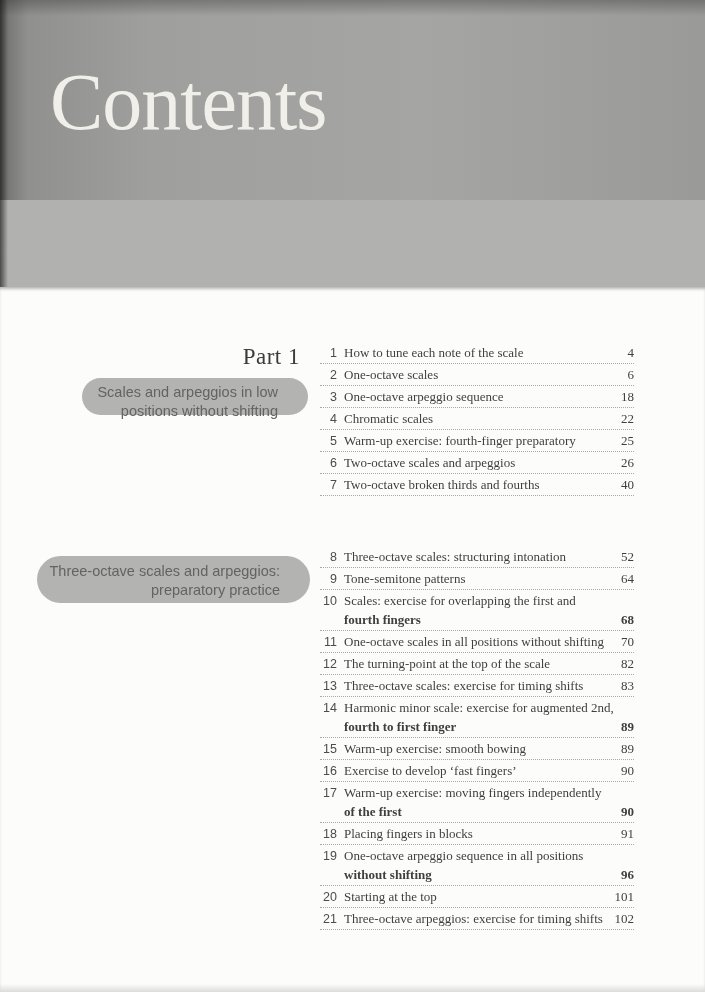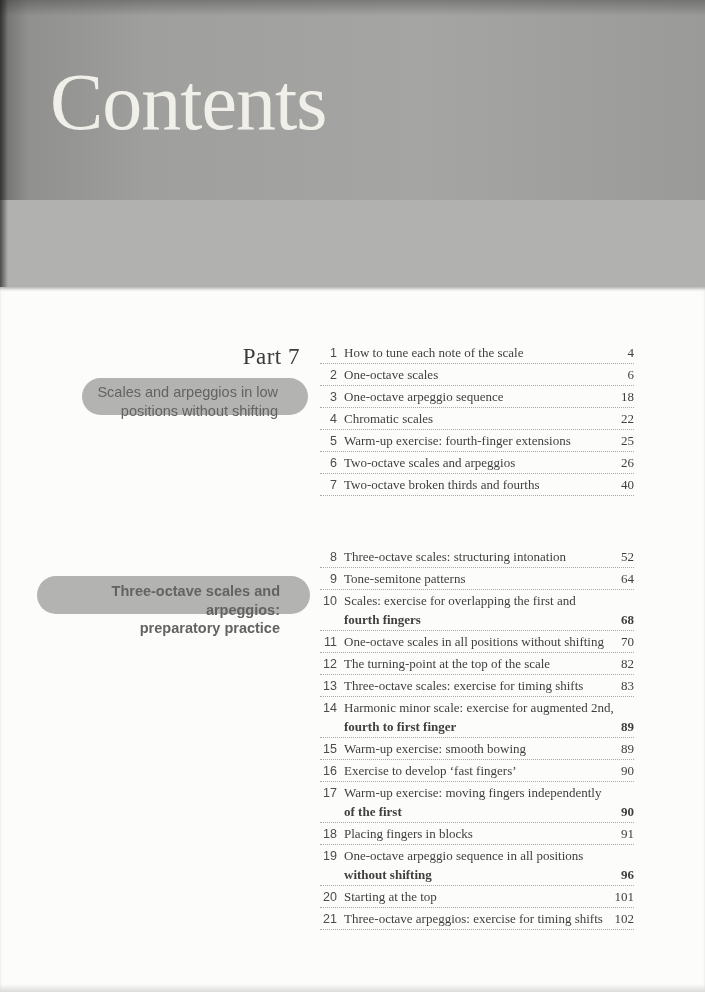--- a/index.html
+++ b/index.html
@@ -53,21 +53,21 @@
     font-size:23px;color:#3c3c3a;letter-spacing:.5px;line-height:26px;
   }
   .part-head-1{top:344px;}
   .part-head-2{top:548px;}
   .pill{
     position:absolute;background:#b3b3b1;text-align:right;box-sizing:border-box;
     font-family:"Liberation Sans",sans-serif;color:#636361;
     font-size:14.5px;line-height:18.5px;
   }
   .pill-1{left:82px;top:378px;width:226px;height:37px;border-radius:23px;padding:5px 30px 0 0;}
-  .pill-2{left:37px;top:576px;width:273px;height:38px;border-radius:24px;padding:6px 30px 0 0;font-weight:bold;}
+  .pill-2{left:37px;top:556px;width:273px;height:47px;border-radius:24px;padding:6px 30px 0 0;}
   
   .toc-list{
     position:absolute;left:320px;width:314px;
     font-size:13px;color:#403f3c;
   }
   .toc-list-1{top:346px;}
   .toc-list-2{top:550px;}
   .toc-row{border-bottom:1px dotted #a9a9a5;padding-bottom:3px;margin-bottom:4px;}
   .toc-line{display:flex;line-height:14px;}
   .toc-line + .toc-line{margin-top:5px;font-weight:bold;}
@@ -97,21 +97,21 @@
         <span class="front-label"><span>How to use </span><span class="it">Scales</span></span>
         <span class="front-page">vii</span>
       </div>
     </div>
   </div>
 
   <div class="spine-shadow"></div>
 
   <div class="page"></div>
 
-  <div class="part-head part-head-1">Part 7</div>
+  <div class="part-head part-head-1">Part 1</div>
   <div class="pill pill-1">
     <div>Scales and arpeggios in low</div>
     <div>positions without shifting</div>
   </div>
   <div class="toc-list toc-list-1">
       <div class="toc-row">
         <div class="toc-line">
           <span class="toc-num">1</span>
           <span class="toc-title">How to tune each note of the scale</span>
           <span class="toc-page">4</span>
@@ -134,21 +134,21 @@
       <div class="toc-row">
         <div class="toc-line">
           <span class="toc-num">4</span>
           <span class="toc-title">Chromatic scales</span>
           <span class="toc-page">22</span>
         </div>
       </div>
       <div class="toc-row">
         <div class="toc-line">
           <span class="toc-num">5</span>
-          <span class="toc-title">Warm-up exercise: fourth-finger extensions</span>
+          <span class="toc-title">Warm-up exercise: fourth-finger preparatory</span>
           <span class="toc-page">25</span>
         </div>
       </div>
       <div class="toc-row">
         <div class="toc-line">
           <span class="toc-num">6</span>
           <span class="toc-title">Two-octave scales and arpeggios</span>
           <span class="toc-page">26</span>
         </div>
       </div>

